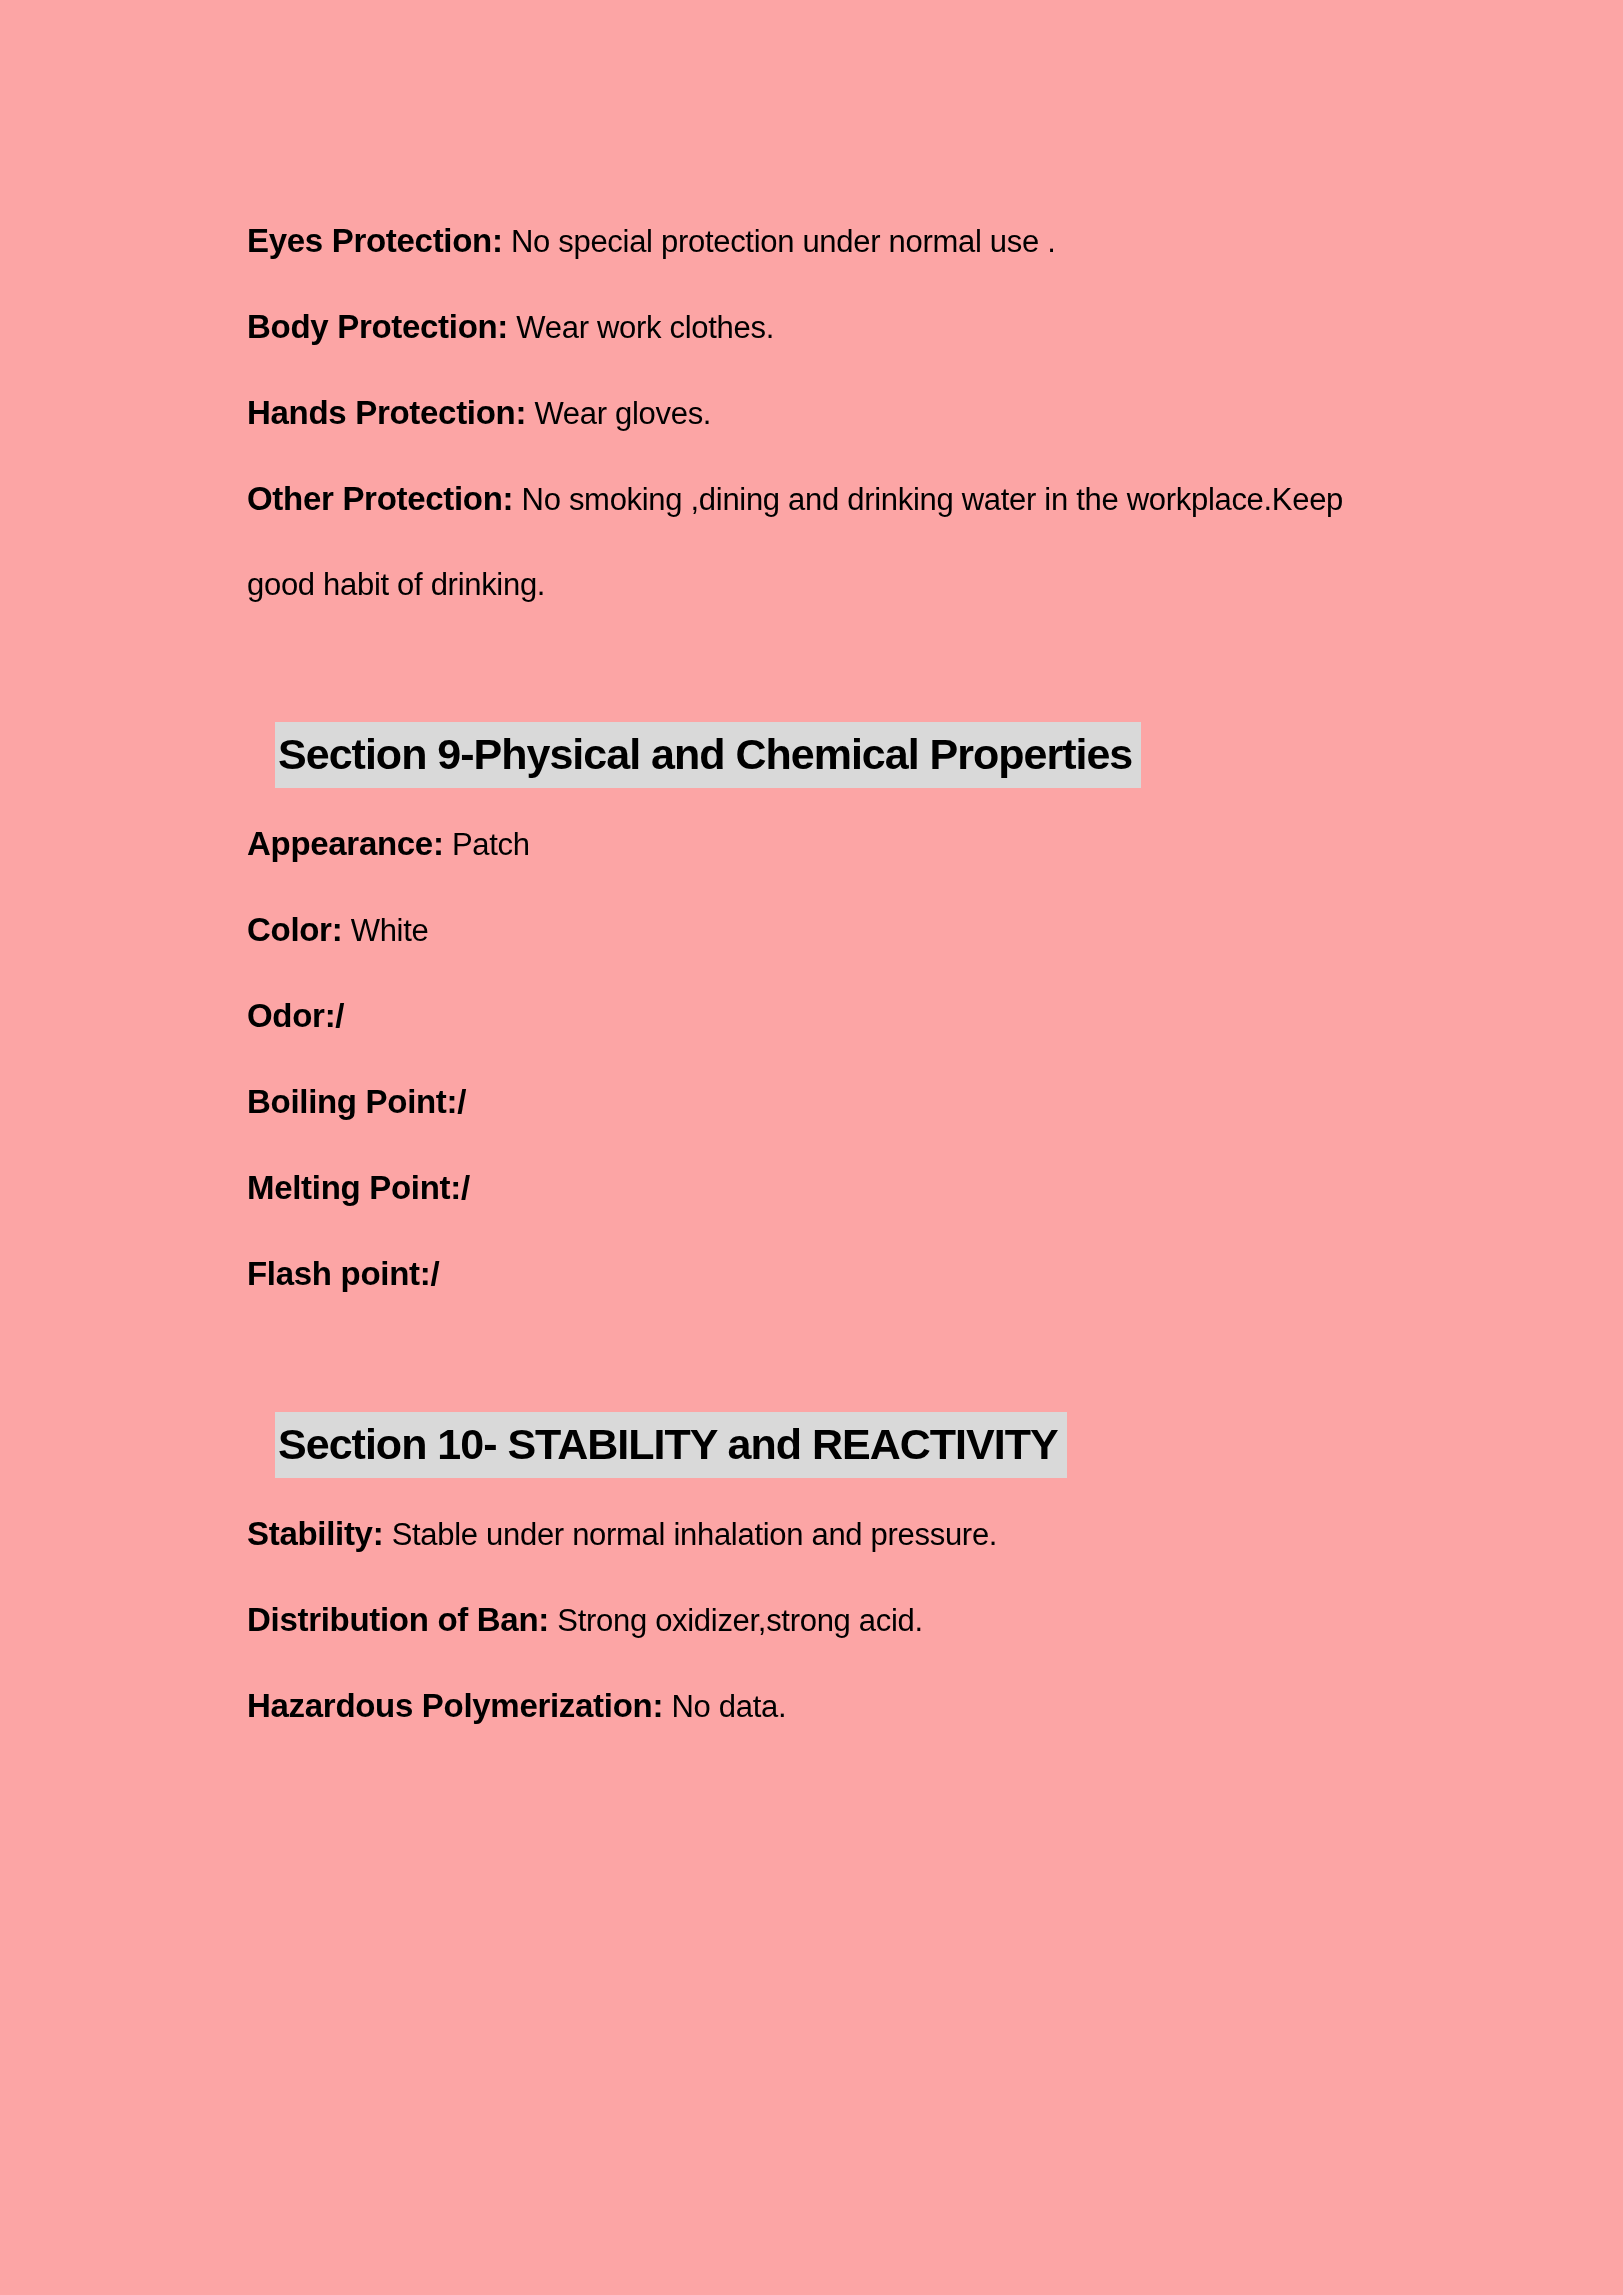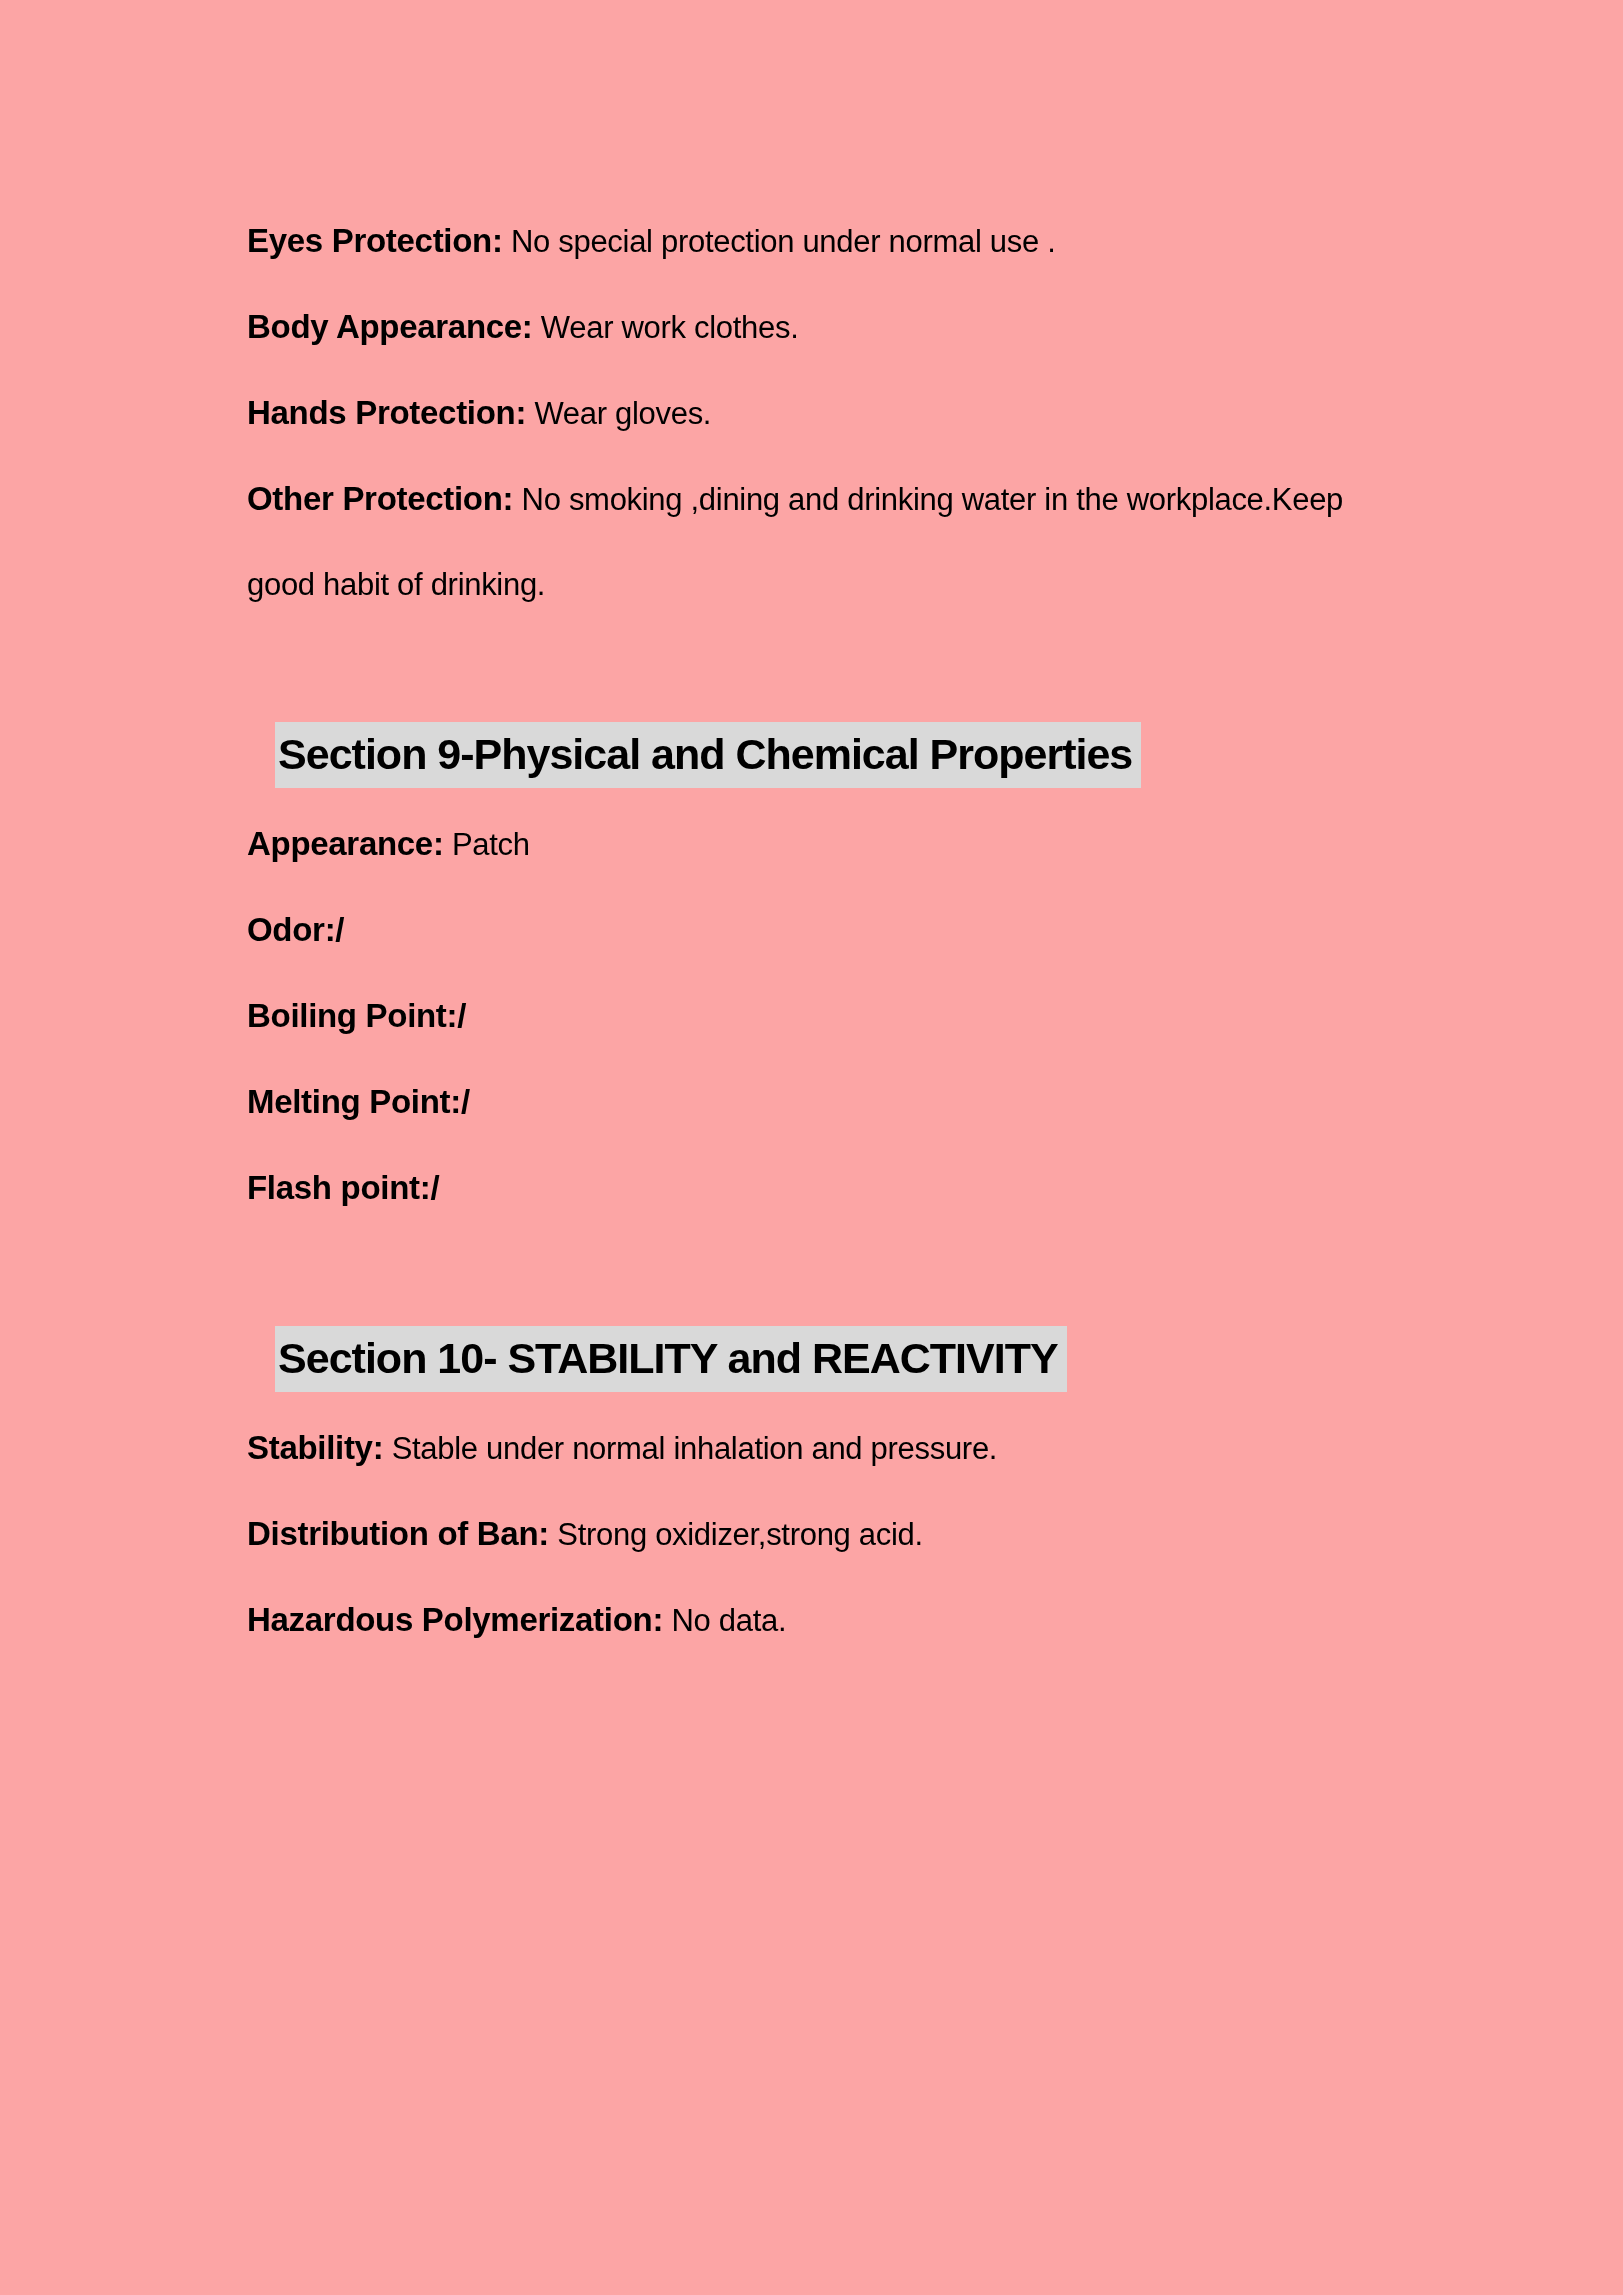--- a/index.html
+++ b/index.html
@@ -60,34 +60,35 @@
     white-space: normal;
   }
 </style>
 </head>
 <body>
 
 <div class="page">
 
   <p class="line"><span class="lbl">Eyes Protection:</span><span class="val"> No special protection under normal use .</span></p>
 
-  <p class="line"><span class="lbl">Body Appearance:</span><span class="val"> Wear work clothes.</span></p>
+  <p class="line"><span class="lbl">Body Protection:</span><span class="val"> Wear work clothes.</span></p>
 
   <p class="line"><span class="lbl">Hands Protection:</span><span class="val"> Wear gloves.</span></p>
 
   <p class="line"><span class="lbl">Other Protection:</span><span class="val"> No smoking ,dining and drinking water in the workplace.Keep</span></p>
 
   <p class="line"><span class="val">good habit of drinking.</span></p>
 
   <div class="spacer"></div>
 
   <p class="line heading"><span class="hl">Section 9-Physical and Chemical Properties</span></p>
 
   <p class="line"><span class="lbl">Appearance:</span><span class="val"> Patch</span></p>
 
+  <p class="line"><span class="lbl">Color:</span><span class="val"> White</span></p>
 
   <p class="line"><span class="lbl">Odor:</span><span class="val bold">/</span></p>
 
   <p class="line"><span class="lbl">Boiling Point:</span><span class="val bold">/</span></p>
 
   <p class="line"><span class="lbl">Melting Point:</span><span class="val bold">/</span></p>
 
   <p class="line"><span class="lbl">Flash point:</span><span class="val bold">/</span></p>
 
 

